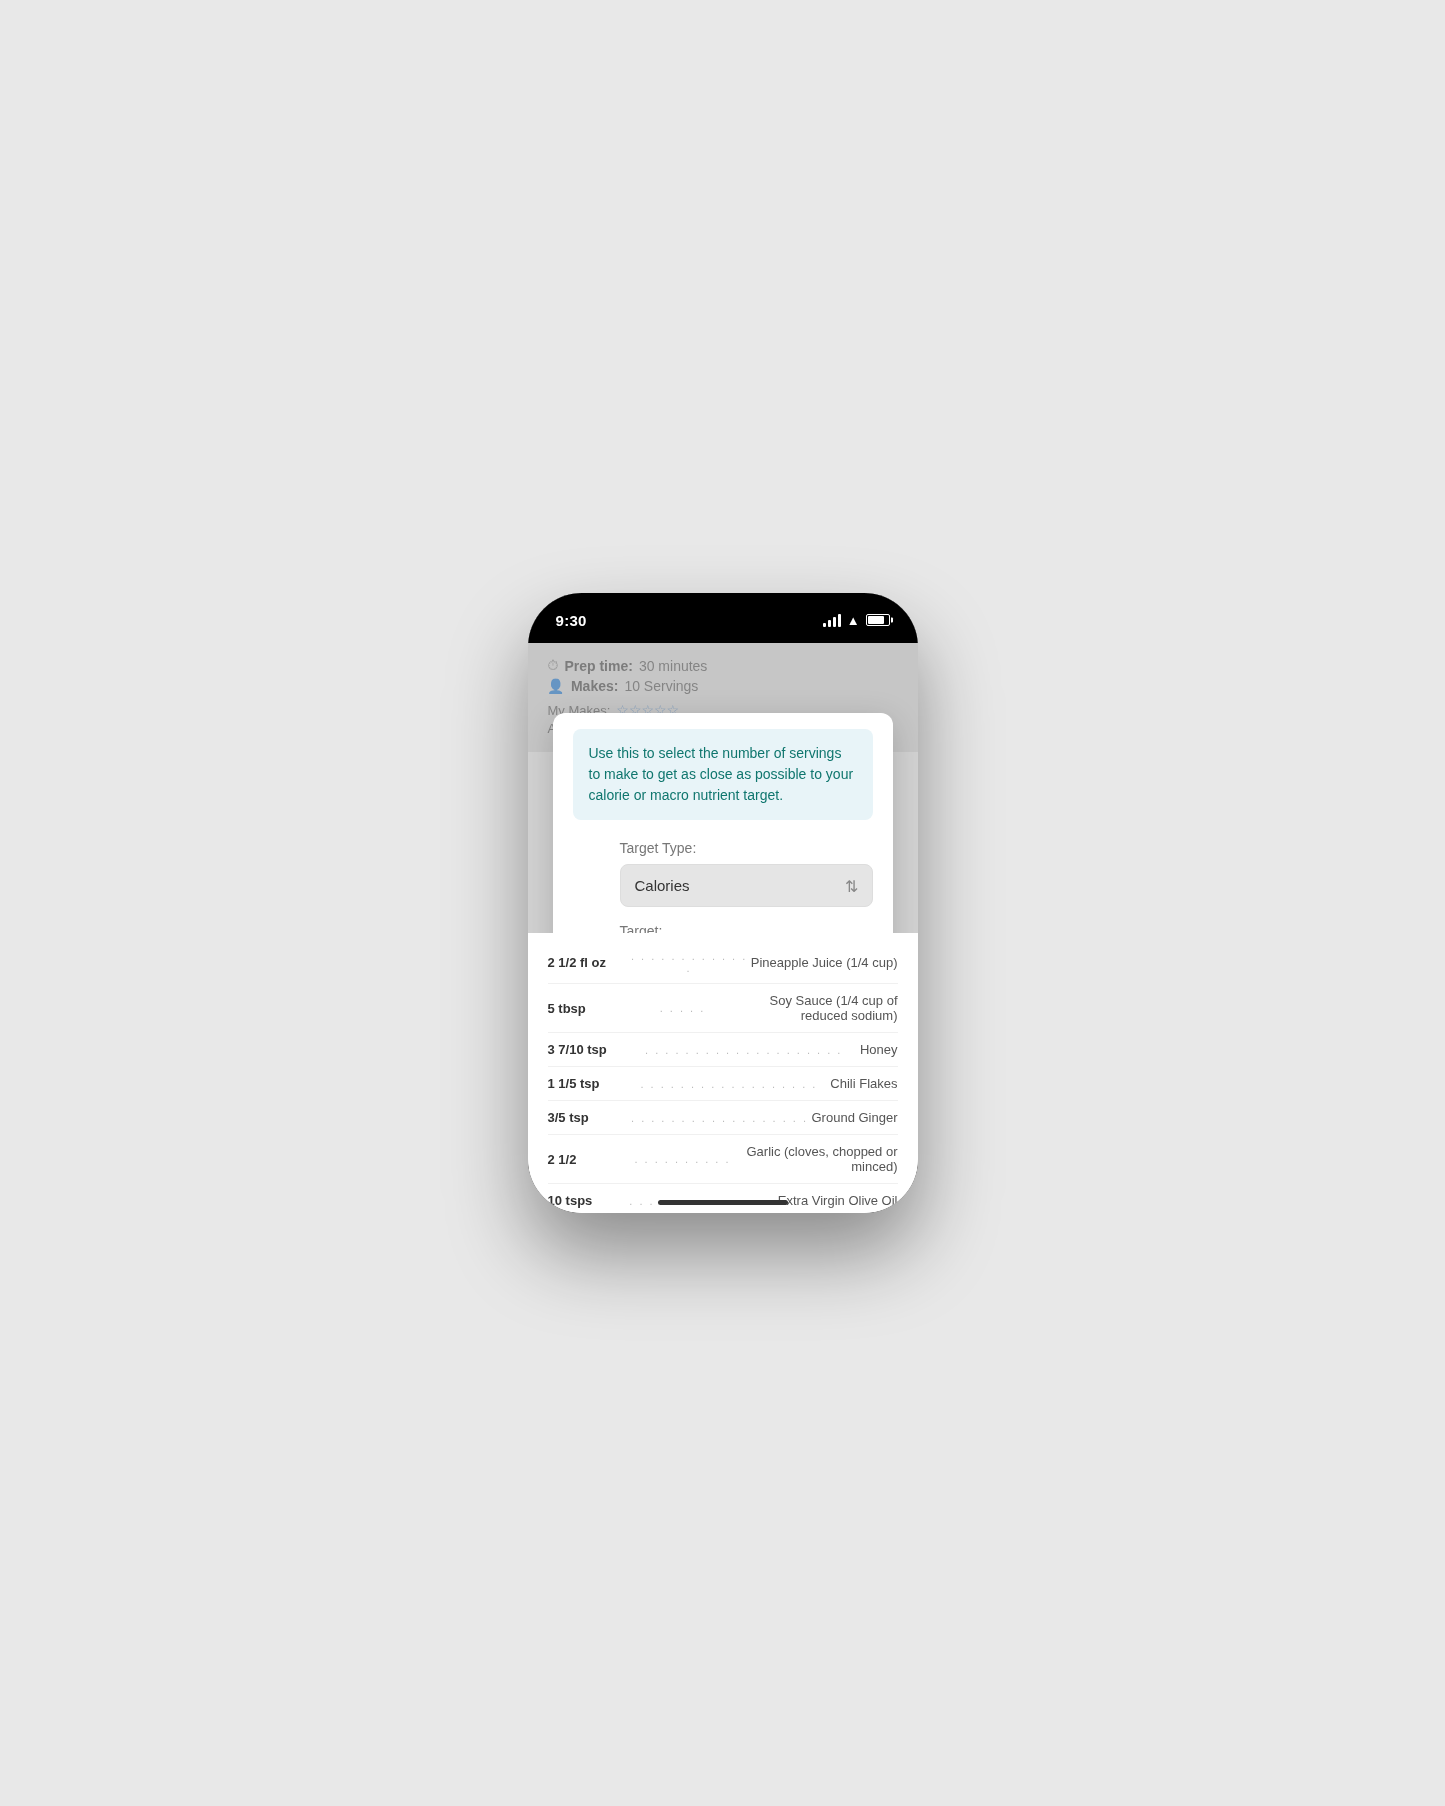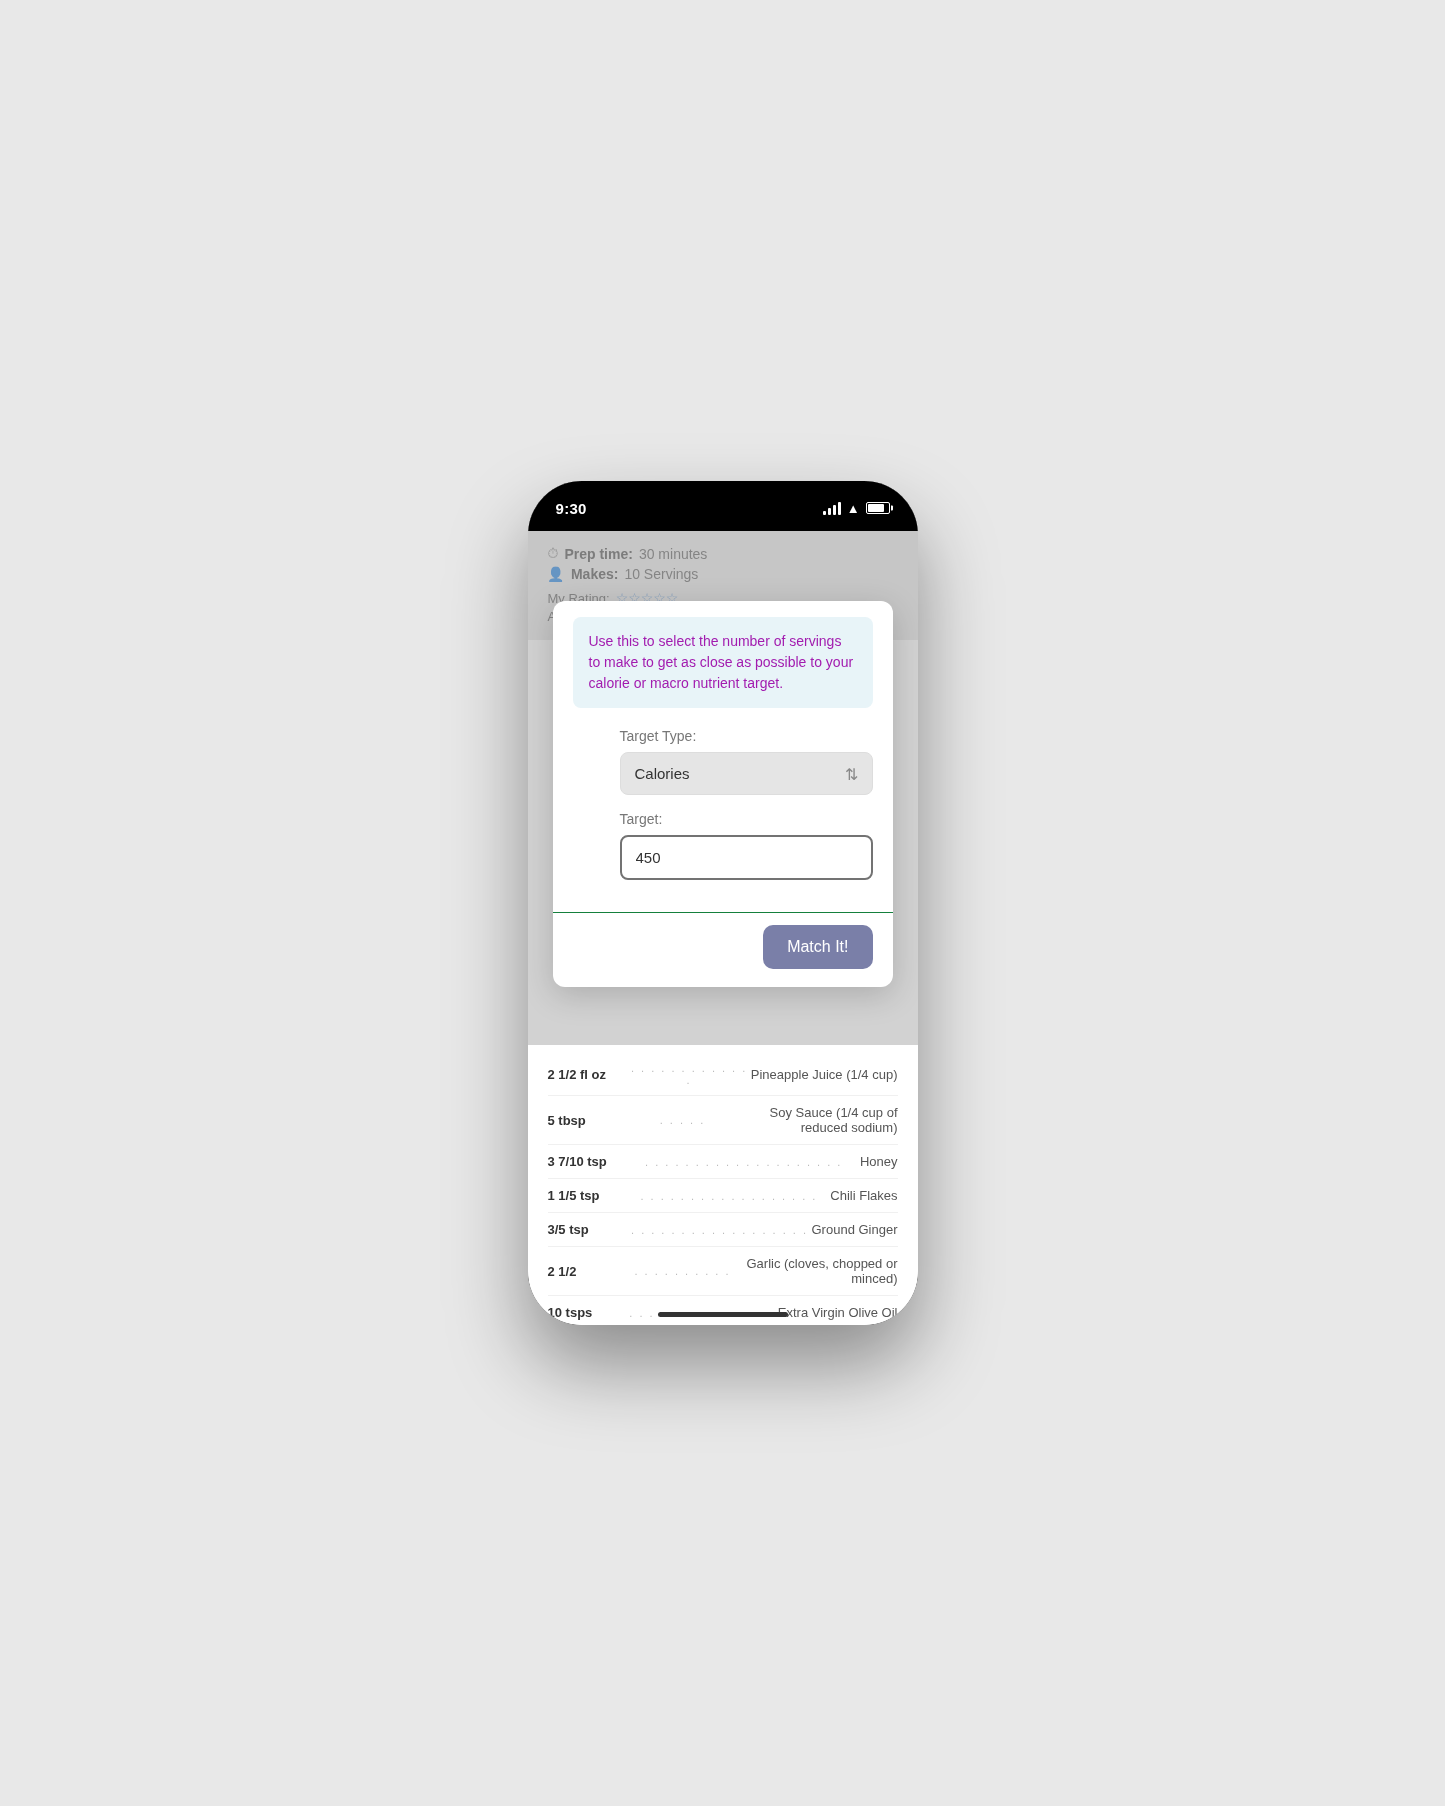--- a/index.html
+++ b/index.html
@@ -8,21 +8,21 @@
       background: #e8e8e8;
       display: flex;
       justify-content: center;
       align-items: center;
       min-height: 100vh;
       font-family: -apple-system, BlinkMacSystemFont, 'Helvetica Neue', Arial, sans-serif;
     }
 
     .phone-outer {
       width: 390px;
-      height: 844px;
+      height: 620px;
       background: #1a1a1a;
       border-radius: 54px;
       position: relative;
       box-shadow: 0 40px 80px rgba(0,0,0,0.4), inset 0 0 0 2px #3a3a3a;
       overflow: hidden;
     }
 
     .phone-screen {
       position: absolute;
       top: 0; left: 0; right: 0; bottom: 0;
@@ -197,21 +197,21 @@
 
     .info-box {
       background: #e8f4f8;
       border-radius: 8px;
       padding: 14px 16px;
       margin-bottom: 20px;
     }
 
     .info-box-text {
       font-size: 14px;
-      color: #a21caf;
+      color: #0f766e;
       line-height: 1.5;
     }
 
     .form-label {
       font-size: 14px;
       color: #777;
       margin-bottom: 8px;
       display: block;
     }
 
@@ -357,21 +357,21 @@
         <span class="recipe-meta-label">Prep time:</span>
         <span>30 minutes</span>
       </div>
       <div class="recipe-meta-item">
         <span class="recipe-meta-icon">👤</span>
         <span class="recipe-meta-label">Makes:</span>
         <span>10 Servings</span>
       </div>
       <div class="rating-section">
         <div class="rating-row">
-          <span>My Rating:</span>
+          <span>My Makes:</span>
           <span class="stars">☆☆☆☆☆</span>
         </div>
         <div class="rating-row">
           <span>Average Rating:</span>
           <span class="stars-empty">☆☆☆☆☆</span>
           <span>(0 Stars, 0 Votes)</span>
         </div>
       </div>
     </div>
 

